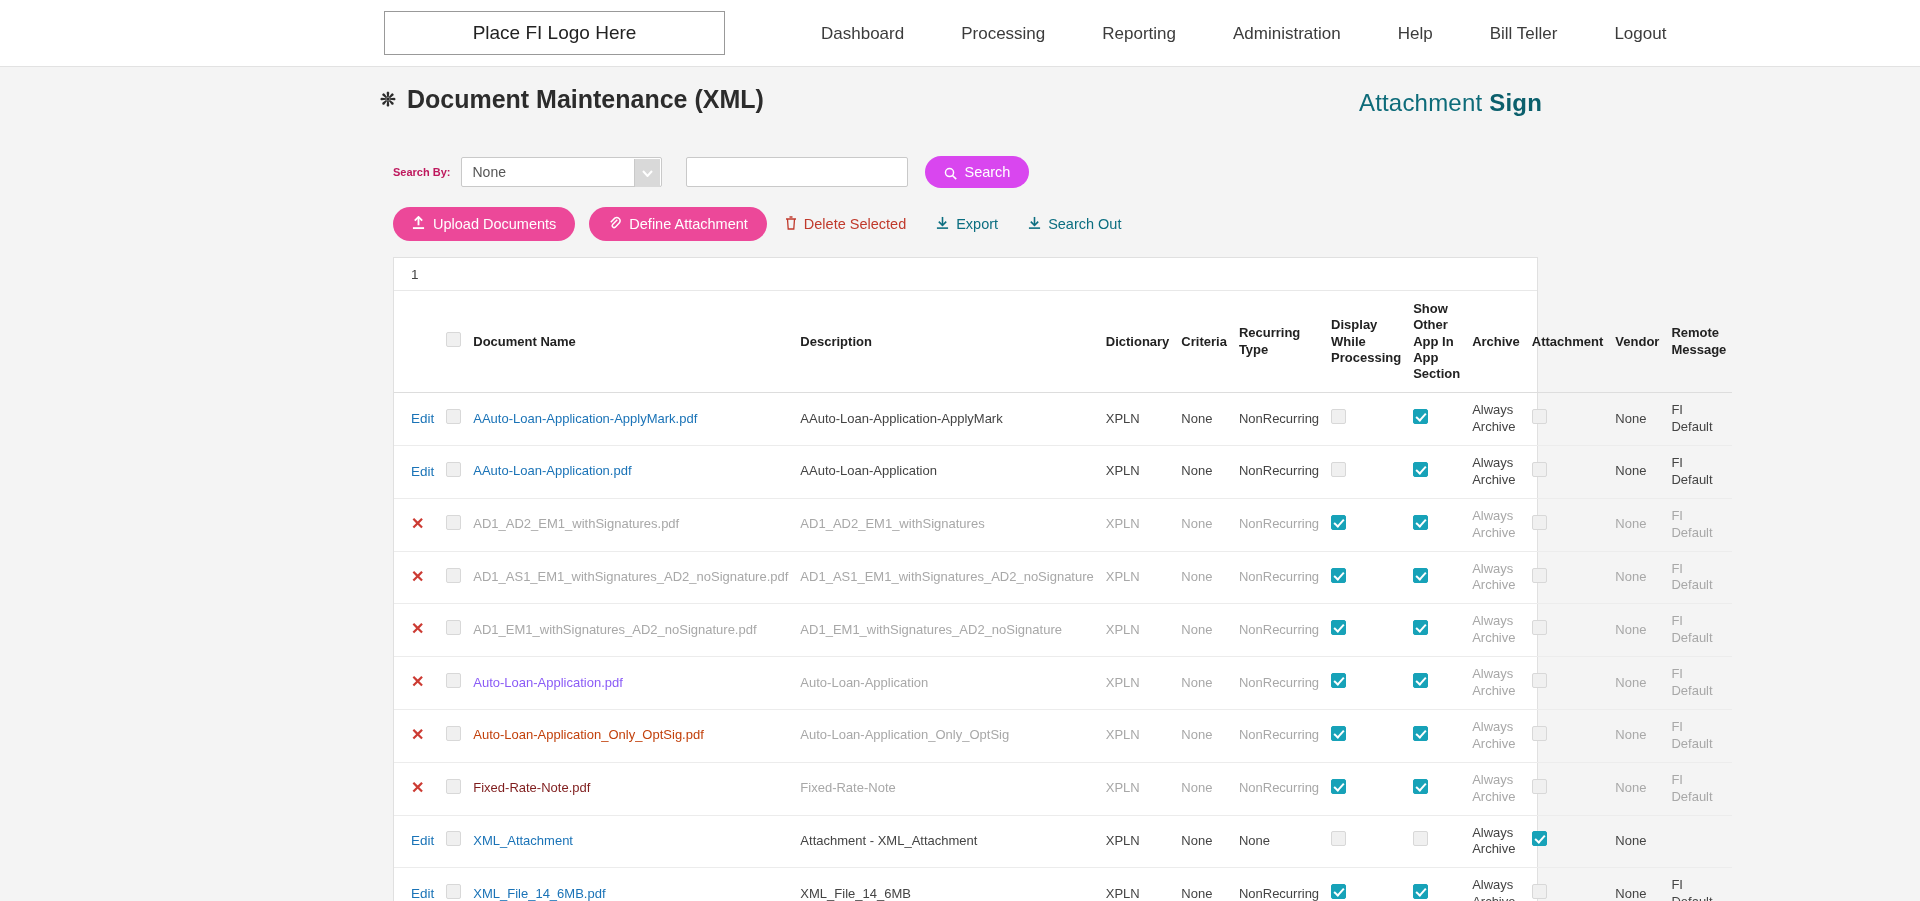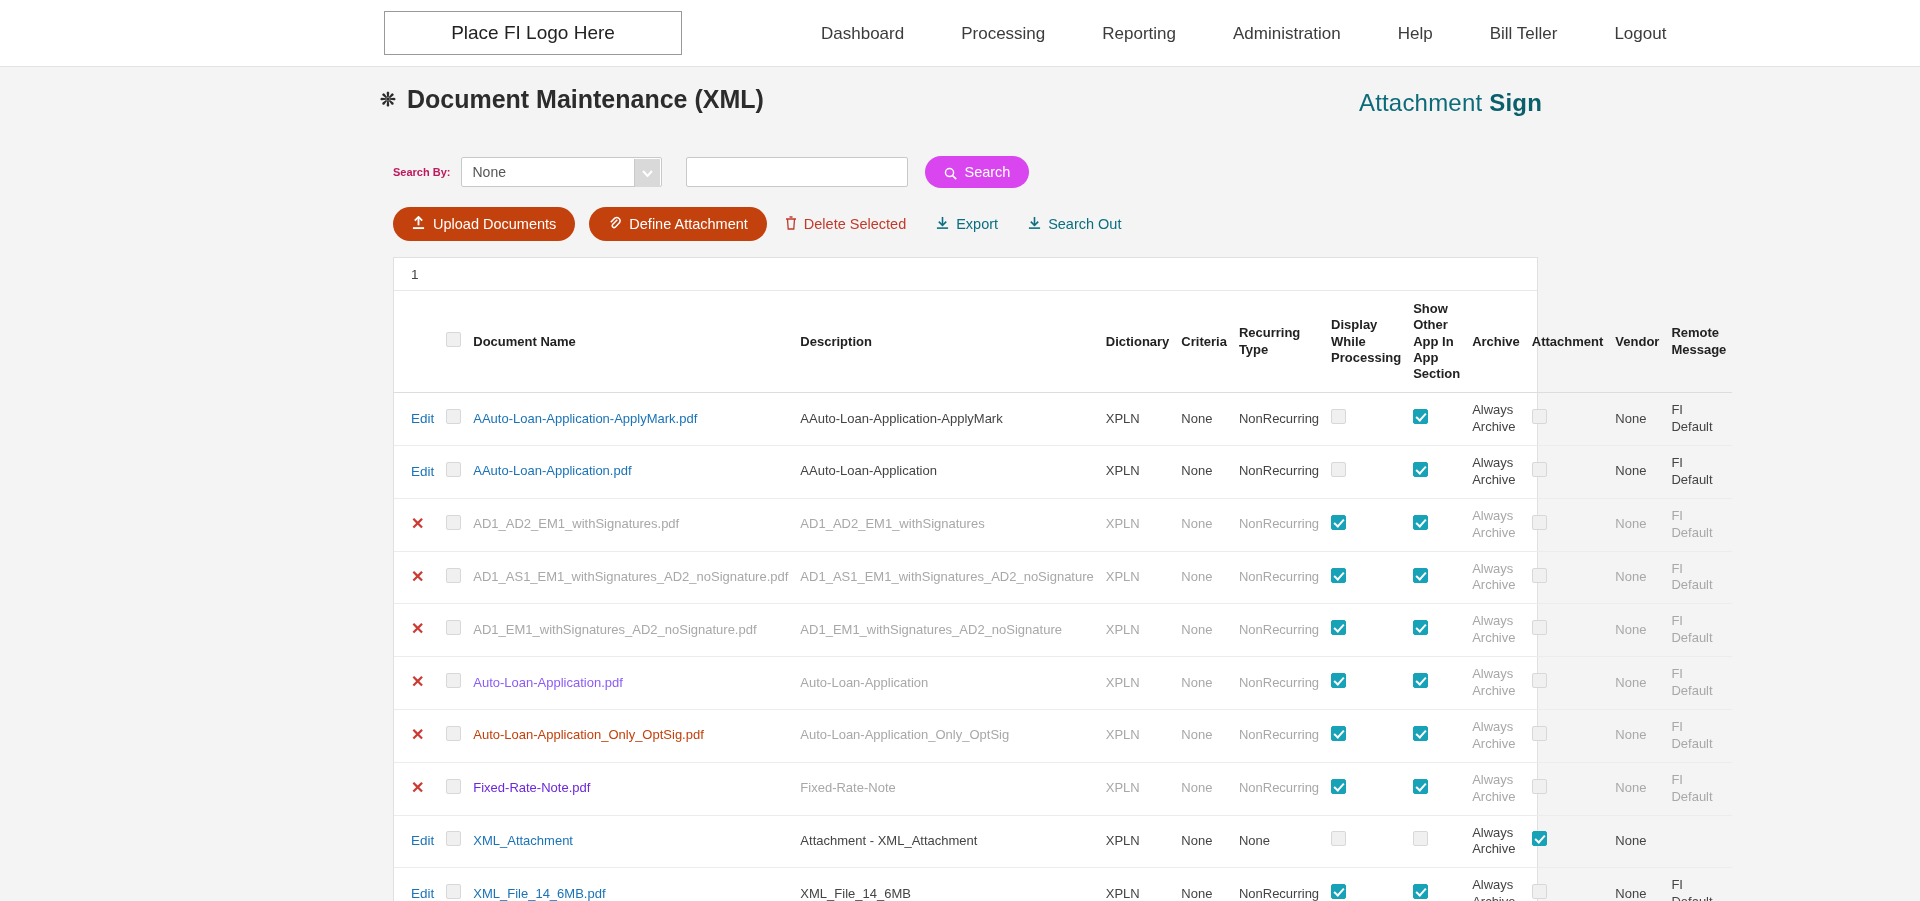--- a/index.html
+++ b/index.html
@@ -24,21 +24,21 @@
     height: 67px;
     background: #ffffff;
     border-bottom: 1px solid #e2e2e2;
     display: flex;
     align-items: center;
   }
   .logo-box {
     position: absolute;
     left: 384px;
     top: 11px;
-    width: 298px;
+    width: 341px;
     height: 44px;
     border: 1px solid #999;
     background: #fff;
     display: flex;
     align-items: center;
     justify-content: center;
     font-size: 19px;
     color: #222;
   }
   .nav {
@@ -166,21 +166,21 @@
     display: flex;
     align-items: center;
     margin-top: 18px;
     gap: 0;
   }
   .btn-pill {
     height: 34px;
     padding: 0 19px;
     border-radius: 17px;
     border: none;
-    background: #c2410c;
+    background: #ec4899;
     color: #fff;
     font-size: 14.5px;
     display: inline-flex;
     align-items: center;
     gap: 8px;
     cursor: pointer;
     margin-right: 14px;
   }
   .btn-link {
     background: transparent;
@@ -528,21 +528,21 @@
               <td class="c-dwp"><span class="cb checked"></span></td>
               <td class="c-soa"><span class="cb checked"></span></td>
               <td class="c-arch" style="color:#a8a8a8;">Always Archive</td>
               <td class="c-att"><span class="cb blank"></span></td>
               <td class="c-vend" style="color:#a8a8a8;">None</td>
               <td class="c-rem" style="color:#a8a8a8;">FI Default</td>
             </tr>
             <tr class="muted">
               <td class="c-edit"><span class="x-mark">✕</span></td>
               <td class="c-chk"><span class="cb blank"></span></td>
-              <td class="c-name"><span class="cell-text" style="color:#6d28d9;">Fixed-Rate-Note.pdf</span></td>
+              <td class="c-name"><span class="cell-text" style="color:#7f1d1d;">Fixed-Rate-Note.pdf</span></td>
               <td class="c-desc" style="color:#a8a8a8;">Fixed-Rate-Note</td>
               <td class="c-dict" style="color:#a8a8a8;">XPLN</td>
               <td class="c-crit" style="color:#a8a8a8;">None</td>
               <td class="c-recur" style="color:#a8a8a8;">NonRecurring</td>
               <td class="c-dwp"><span class="cb checked"></span></td>
               <td class="c-soa"><span class="cb checked"></span></td>
               <td class="c-arch" style="color:#a8a8a8;">Always Archive</td>
               <td class="c-att"><span class="cb blank"></span></td>
               <td class="c-vend" style="color:#a8a8a8;">None</td>
               <td class="c-rem" style="color:#a8a8a8;">FI Default</td>

